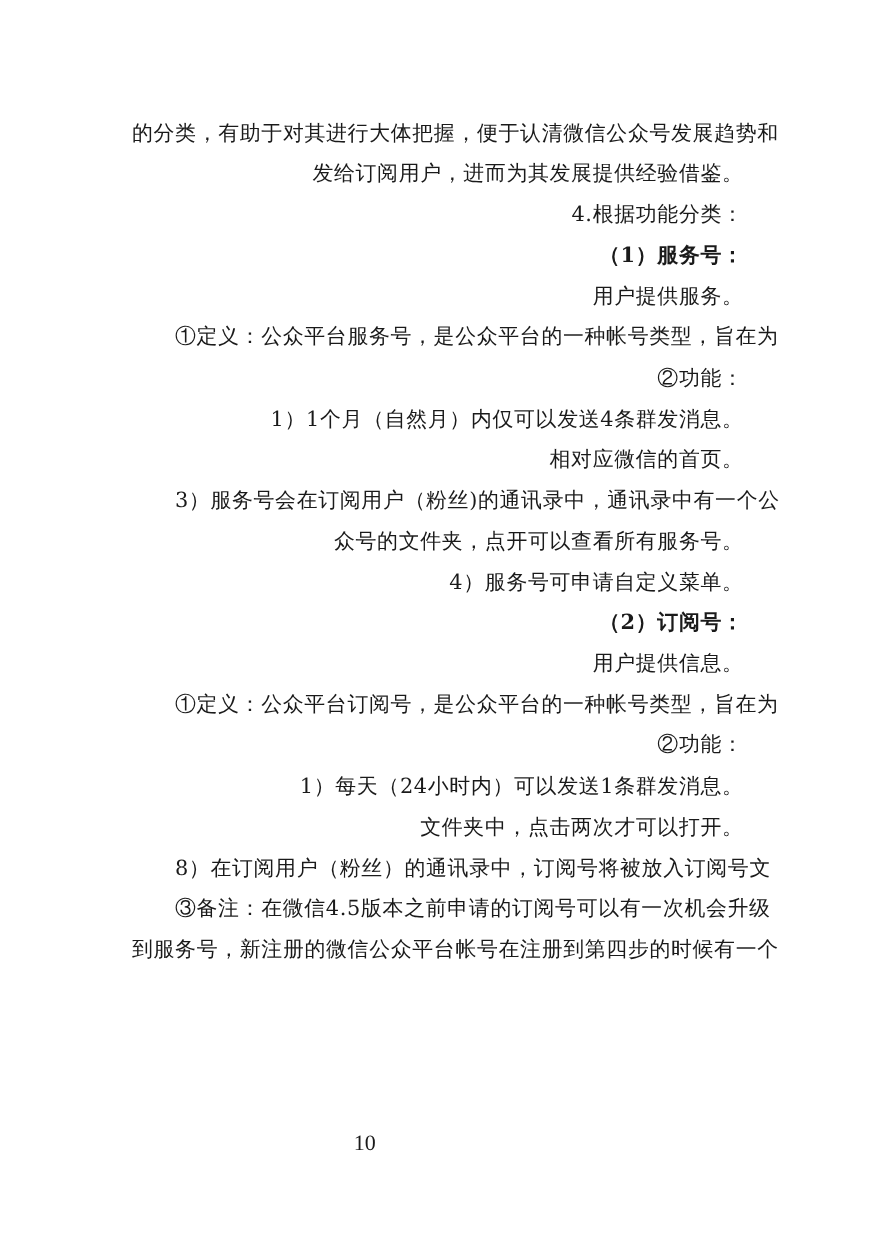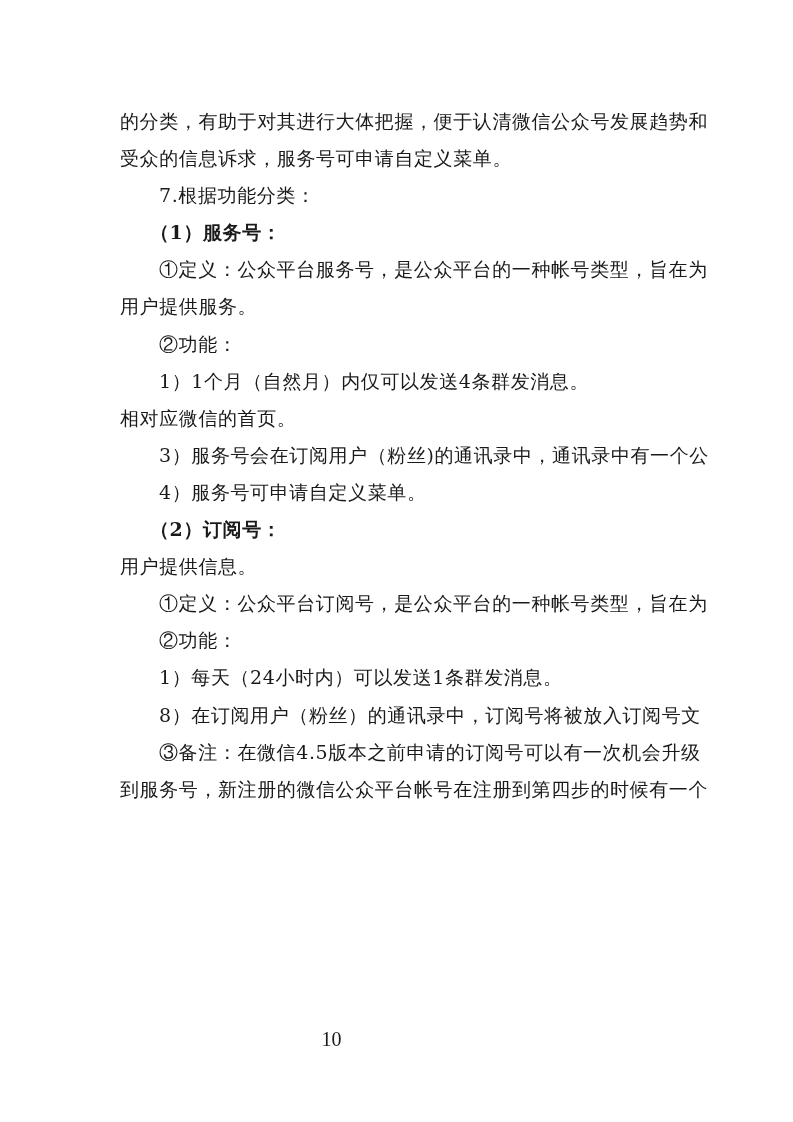--- a/index.html
+++ b/index.html
@@ -1,52 +1,54 @@
 <!DOCTYPE html>
 <html><head>
 <meta charset="utf-8">
 <style>
   html, body { margin: 0; padding: 0; background: #ffffff; }
   body { width: 793px; height: 1122px; position: relative; overflow: hidden; }
   .page {
     position: absolute; left: 120px; top: 103px; width: 556px;
     font-family: "DejaVu Serif", "Liberation Serif", serif;
-    font-size: 19px; color: #1a1a1a;
+    font-size: 19px; color: #1a1a1a; text-align: right;
   }
   .line {
     height: 37.1px; line-height: 37.1px; white-space: nowrap;
     letter-spacing: 0.6px;
   }
   .indent2 { padding-left: 39px; }
   .indent1 { padding-left: 30px; font-weight: bold; }
   .page-number {
     position: absolute; left: 0; width: 663px; top: 1028px;
     text-align: center;
     font-family: "Liberation Serif", "DejaVu Serif", serif;
     font-size: 20px; color: #1a1a1a;
   }
 </style>
 </head>
 <body>
 
 <div class="page">
   <div class="line">的分类，有助于对其进行大体把握，便于认清微信公众号发展趋势和</div>
-  <div class="line">受众的信息诉求，服务号可申请自定义菜单。</div>
-  <div class="line indent2">7.根据功能分类：</div>
+  <div class="line">发给订阅用户，进而为其发展提供经验借鉴。</div>
+  <div class="line indent2">4.根据功能分类：</div>
   <div class="line indent1">（1）服务号：</div>
+  <div class="line">用户提供服务。</div>
   <div class="line indent2">①定义：公众平台服务号，是公众平台的一种帐号类型，旨在为</div>
-  <div class="line">用户提供服务。</div>
   <div class="line indent2">②功能：</div>
   <div class="line indent2">1）1个月（自然月）内仅可以发送4条群发消息。</div>
   <div class="line">相对应微信的首页。</div>
   <div class="line indent2">3）服务号会在订阅用户（粉丝)的通讯录中，通讯录中有一个公</div>
+  <div class="line">众号的文件夹，点开可以查看所有服务号。</div>
   <div class="line indent2">4）服务号可申请自定义菜单。</div>
   <div class="line indent1">（2）订阅号：</div>
   <div class="line">用户提供信息。</div>
   <div class="line indent2">①定义：公众平台订阅号，是公众平台的一种帐号类型，旨在为</div>
   <div class="line indent2">②功能：</div>
   <div class="line indent2">1）每天（24小时内）可以发送1条群发消息。</div>
+  <div class="line">文件夹中，点击两次才可以打开。</div>
   <div class="line indent2">8）在订阅用户（粉丝）的通讯录中，订阅号将被放入订阅号文</div>
   <div class="line indent2">③备注：在微信4.5版本之前申请的订阅号可以有一次机会升级</div>
   <div class="line">到服务号，新注册的微信公众平台帐号在注册到第四步的时候有一个</div>
 </div>
 
 <div class="page-number">10</div>
 
 </body></html>

